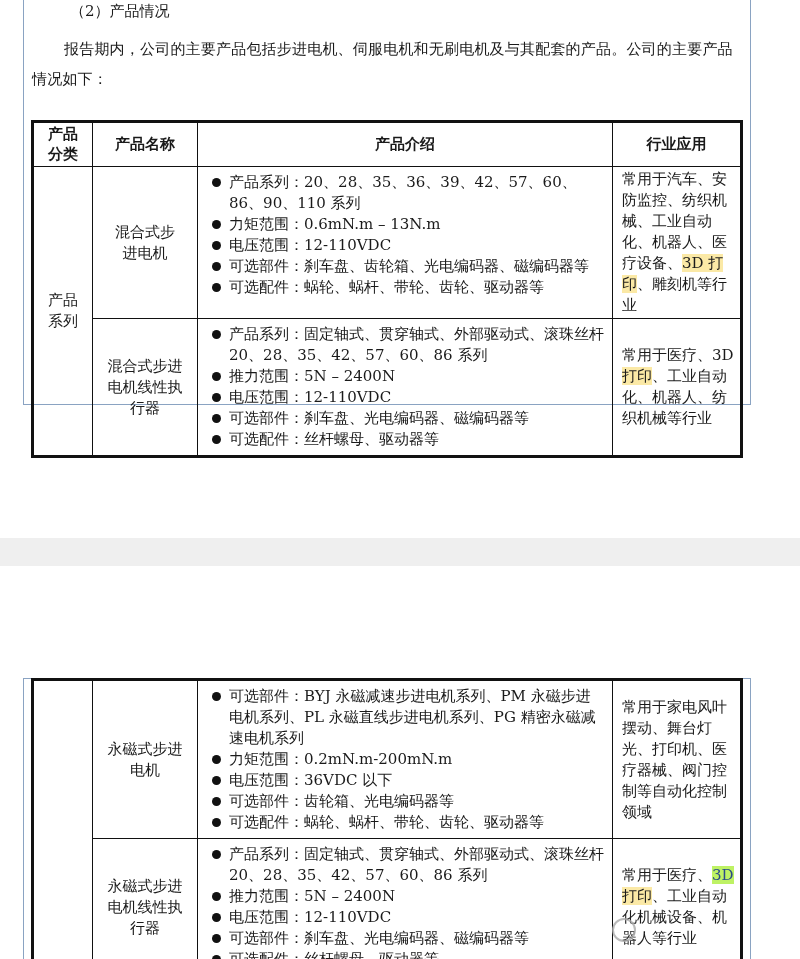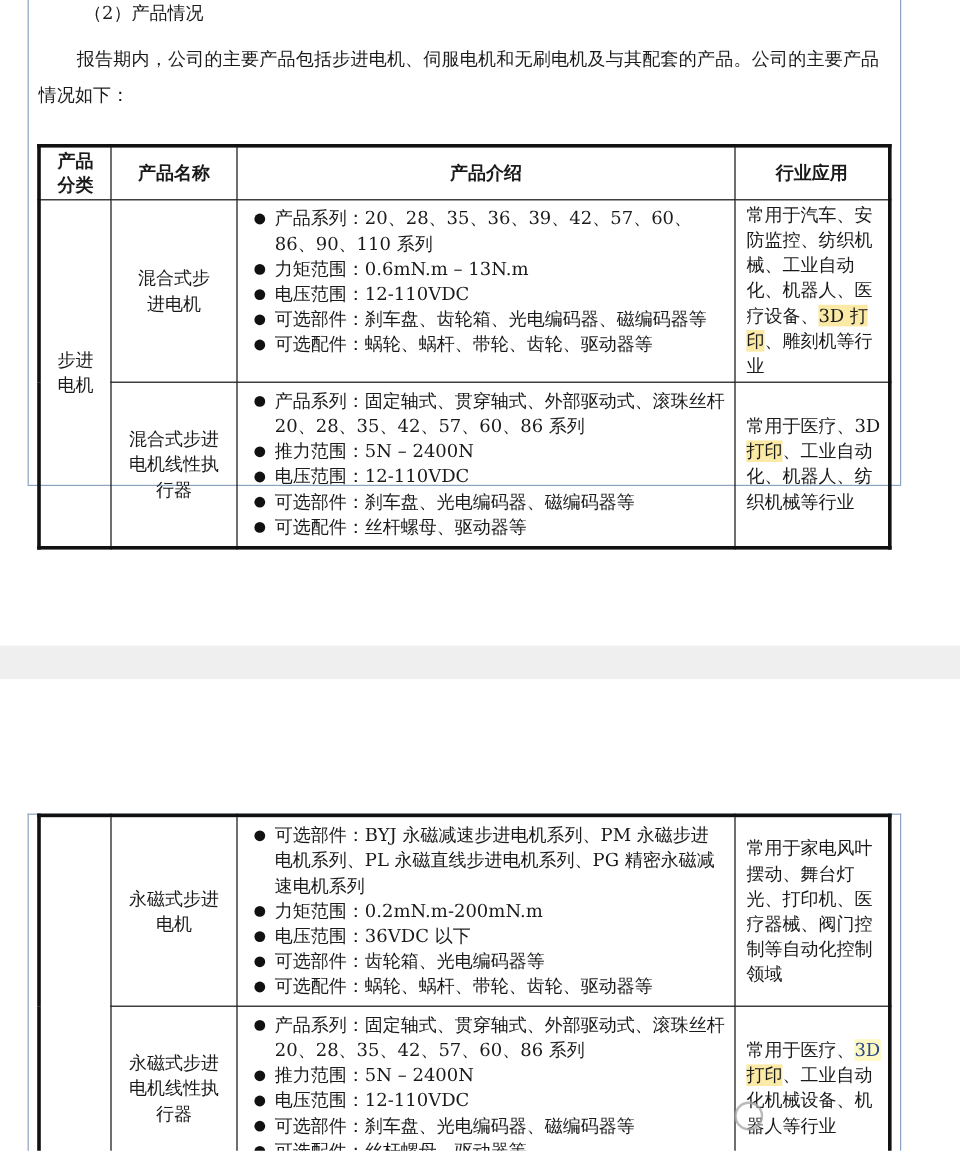--- a/index.html
+++ b/index.html
@@ -37,21 +37,21 @@
   .center { text-align:center; }
   .intro { padding:1px 4px 1px 8px !important; vertical-align:top !important; }
   .intro ul { list-style:none; margin:4px; padding:0; }
   .intro li { position:relative; padding-left:19px; }
   .intro li::before {
     content:""; position:absolute; left:2px; top:6px; width:9px; height:9px;
     border-radius:50%; background:#111;
   }
   .app { padding:2px 6px 2px 9px !important; font-size:15px; line-height:21px; }
   .hl { background:#fbe9a6; }
-  .hl-blue { background:#fef9c3; color:#2b4a8a; }
+  .hl-blue { background:#bef264; color:#2b4a8a; }
 
   .page-number {
     position:absolute; top:442px; left:0; width:776px; text-align:center;
     font-size:14px;
   }
   .gap {
     position:absolute; top:538px; left:0; width:800px; height:28px; background:#efefef;
   }
   .watermark {
     position:absolute; left:612px; top:918px; font-family:"DejaVu Sans","Liberation Sans",sans-serif;
@@ -82,21 +82,21 @@
     </colgroup>
     <tbody>
         <tr style="height:45px;">
       <th><span style="display:inline-block;width:32px;line-height:20px;">产品分类</span></th>
       <th>产品名称</th>
       <th>产品介绍</th>
       <th>行业应用</th>
     </tr>
     <tr style="height:125px;">
       <td rowspan="2" class="center">
-        <span style="display:inline-block;width:32px;">步进电机</span>
+        <span style="display:inline-block;width:32px;">产品系列</span>
       </td>
       <td class="center">
         <span style="display:inline-block;width:64px;">混合式步进电机</span>
       </td>
       <td class="intro">
         <ul>
           <li>产品系列：20、28、35、36、39、42、57、60、86、90、110 系列</li>
           <li>力矩范围：0.6mN.m – 13N.m</li>
           <li>电压范围：12-110VDC</li>
           <li>可选部件：刹车盘、齿轮箱、光电编码器、磁编码器等</li>

